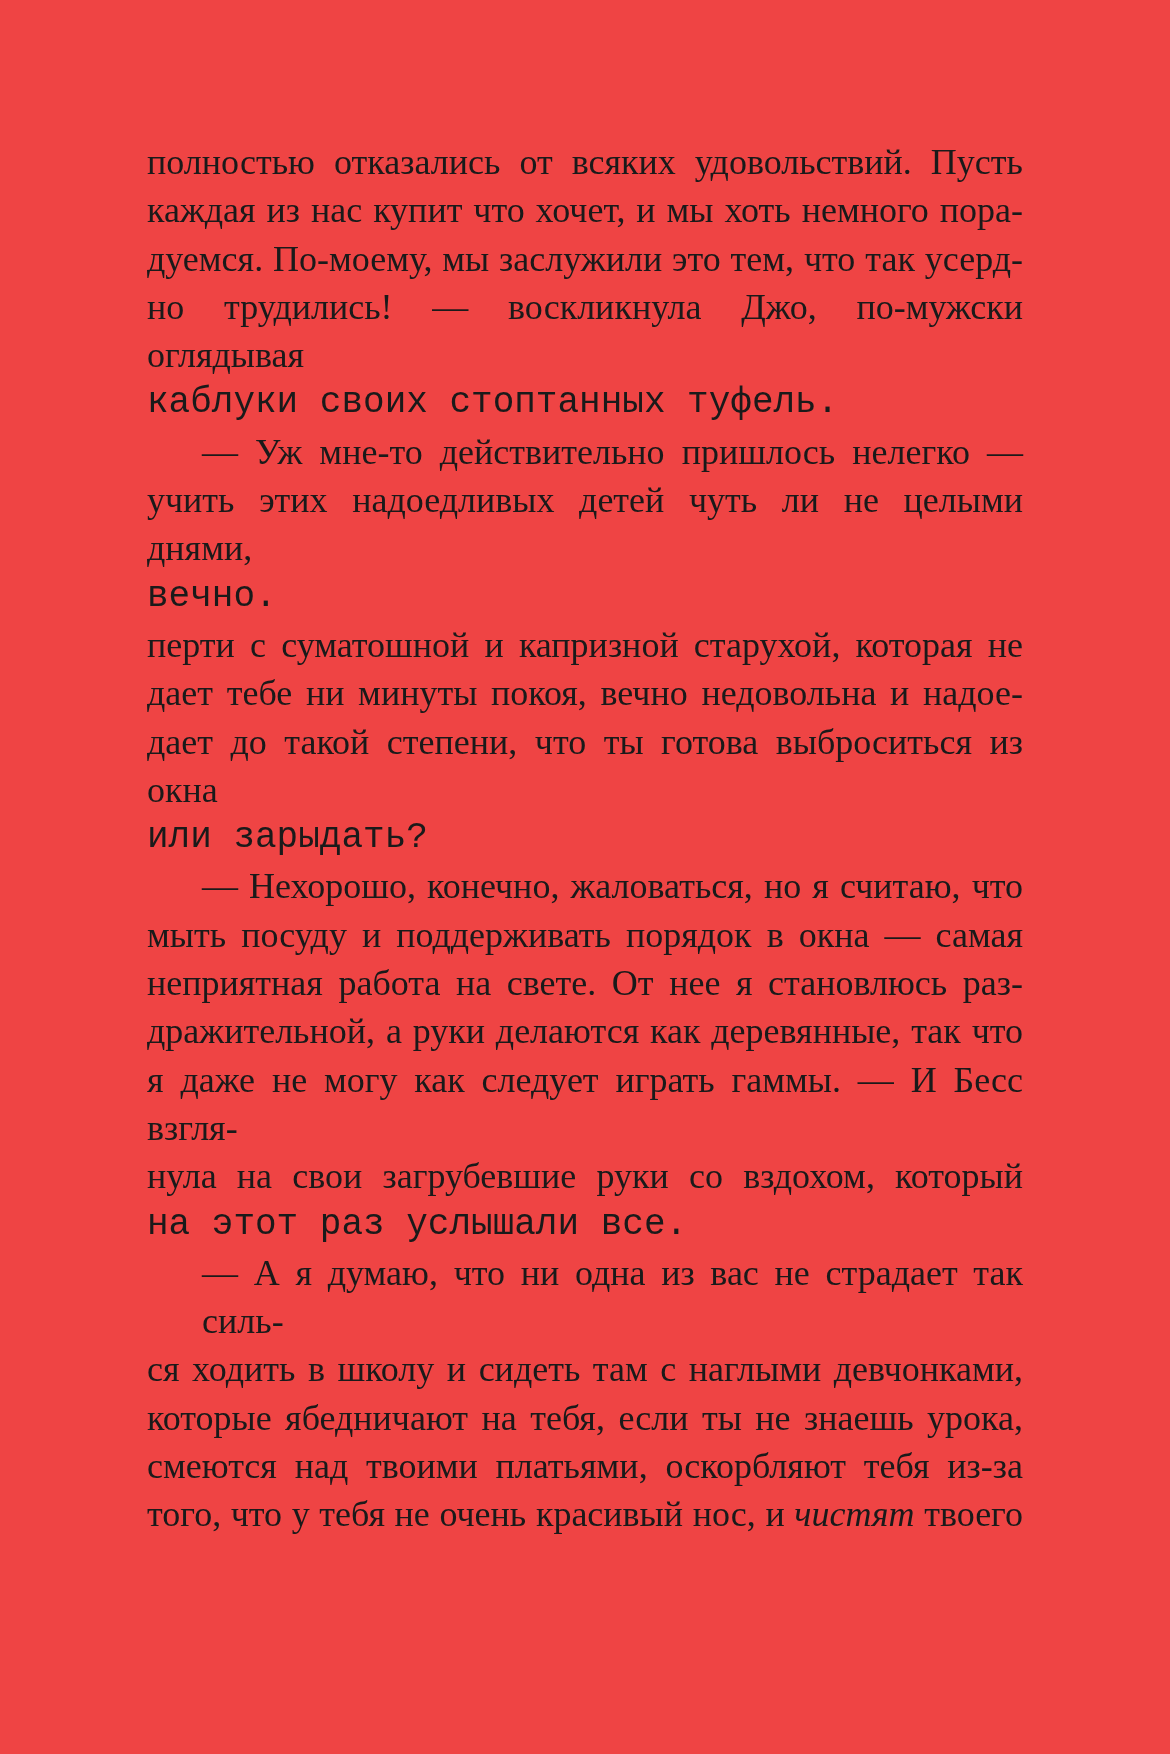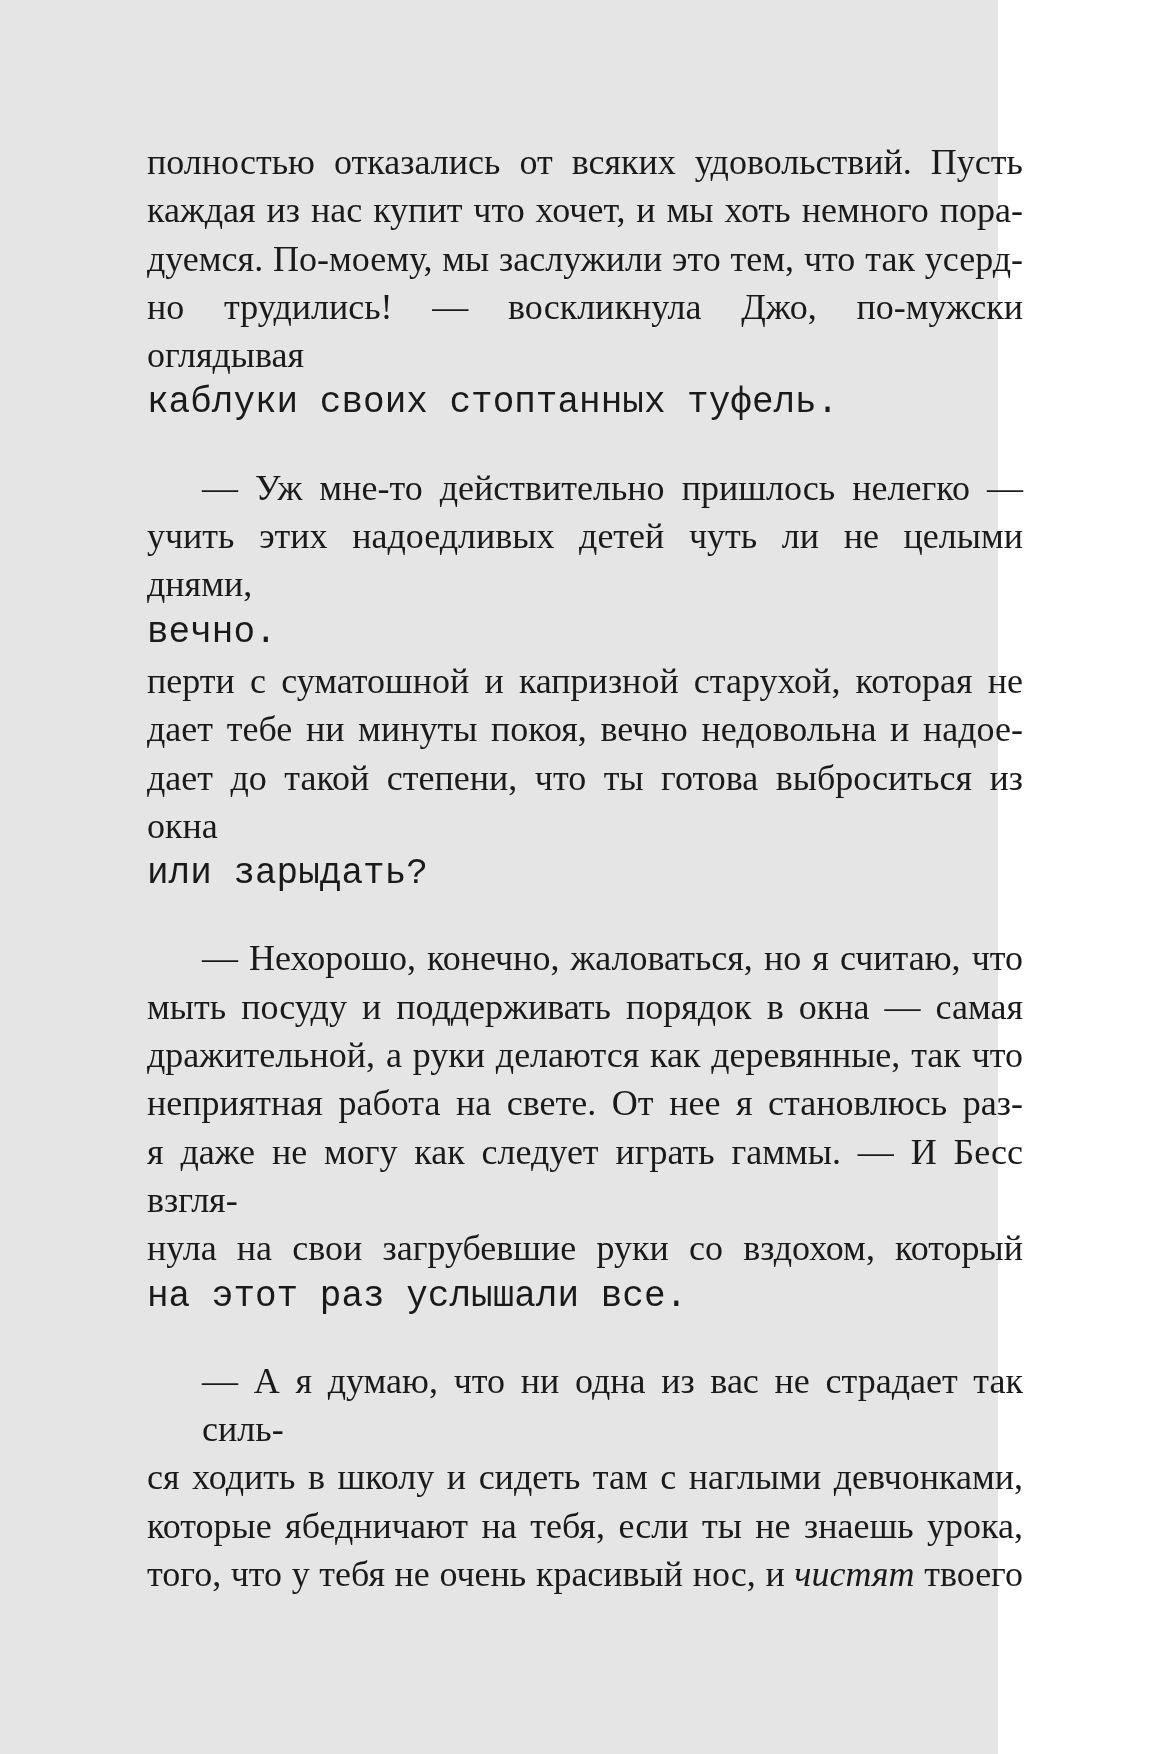--- a/index.html
+++ b/index.html
@@ -8,23 +8,23 @@
     background: #ffffff;
   }
   body {
     width: 1170px;
     height: 1754px;
     overflow: hidden;
     font-family: "Liberation Serif", "DejaVu Serif", serif;
   }
   .page {
     position: relative;
-    width: 998px;
+    width: 1170px;
     height: 1754px;
-    background: #e5e5e5;
+    background: #ef4444;
   }
   .text-block {
     position: absolute;
     left: 147px;
     top: 138px;
     width: 876px;
     color: #1a1a1a;
     font-size: 36px;
     line-height: 48.3px;
   }
@@ -38,21 +38,20 @@
     text-align-last: justify;
     -moz-text-align-last: justify;
   }
   .line.last {
     text-align-last: left;
     font-family: Liberation Mono, monospace;
     -moz-text-align-last: left;
   }
   .line.indent {
     padding-left: 55px;
-    margin-top: 36px;
   }
   .line i {
     font-style: italic;
   }
 </style>
 </head>
 <body style="background: rgb(255, 255, 255);">
 
 <div class="page">
   <div class="text-block" id="text-block" style="color: rgb(26, 26, 26);">
@@ -70,26 +69,27 @@
       </div>
       <div class="paragraph">
         <div class="line">перти с суматошной и капризной старухой, которая не</div>
         <div class="line">дает тебе ни минуты покоя, вечно недовольна и надое-</div>
         <div class="line">дает до такой степени, что ты готова выброситься из окна</div>
         <div class="line last">или зарыдать?</div>
       </div>
       <div class="paragraph">
         <div class="line indent">— Нехорошо, конечно, жаловаться, но я считаю, что</div>
         <div class="line">мыть посуду и поддерживать порядок в окна — самая</div>
+        <div class="line">неприятная работа на свете. От нее я становлюсь раз-</div>
         <div class="line">дражительной, а руки делаются как деревянные, так что</div>
-        <div class="line">неприятная работа на свете. От нее я становлюсь раз-</div>
         <div class="line">я даже не могу как следует играть гаммы. — И Бесс взгля-</div>
         <div class="line">нула на свои загрубевшие руки со вздохом, который</div>
         <div class="line last">на этот раз услышали все.</div>
       </div>
       <div class="paragraph">
         <div class="line indent">— А я думаю, что ни одна из вас не страдает так силь-</div>
         <div class="line">ся ходить в школу и сидеть там с наглыми девчонками,</div>
         <div class="line">которые ябедничают на тебя, если ты не знаешь урока,</div>
+        <div class="line">смеются над твоими платьями, оскорбляют тебя из-за</div>
         <div class="line">того, что у тебя не очень красивый нос, и <i>чистят</i> твоего</div>
       </div>
     </div>
 </div>
 
 </body></html>

